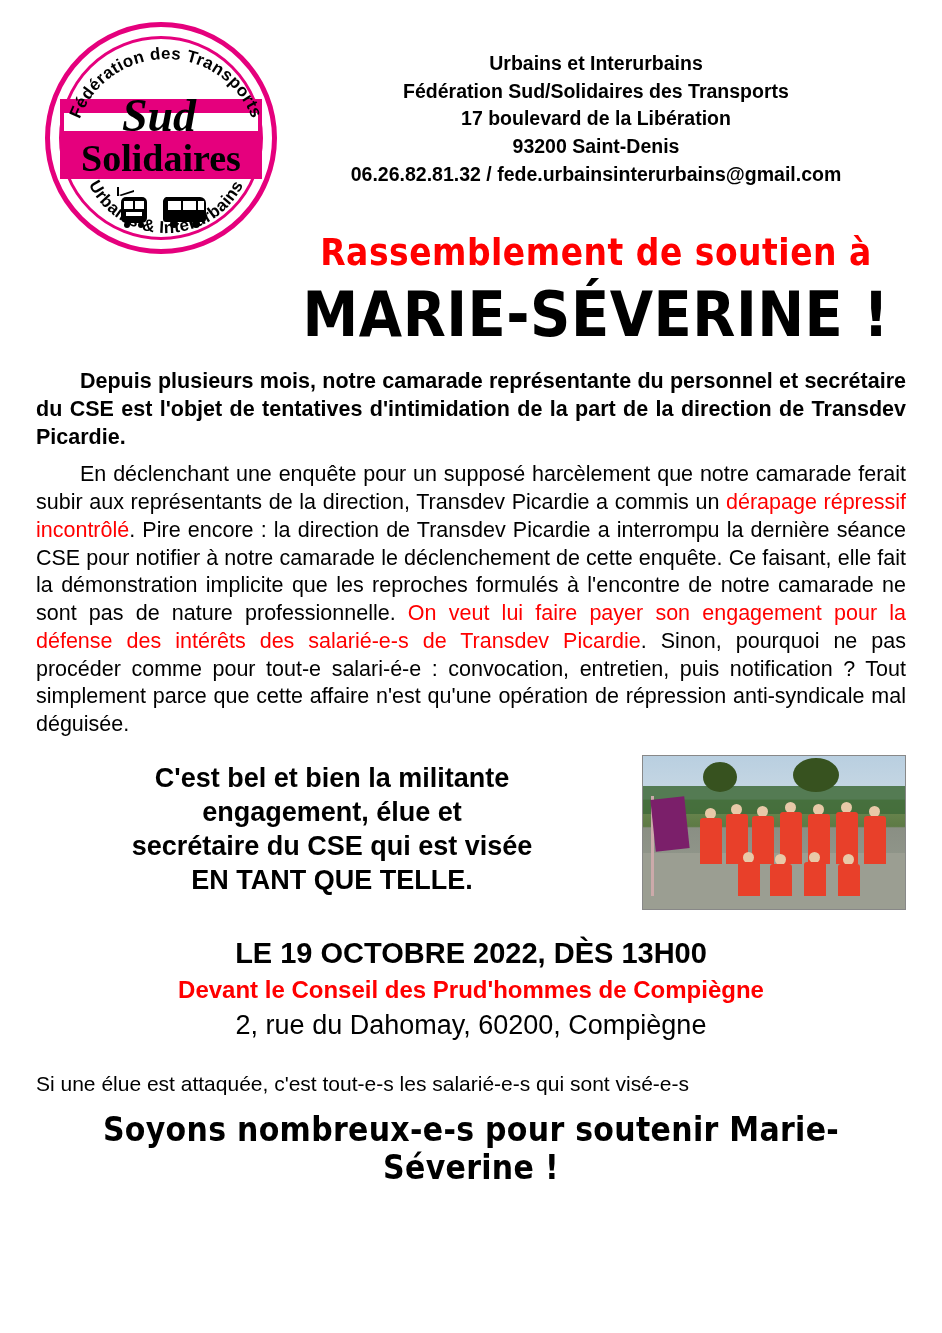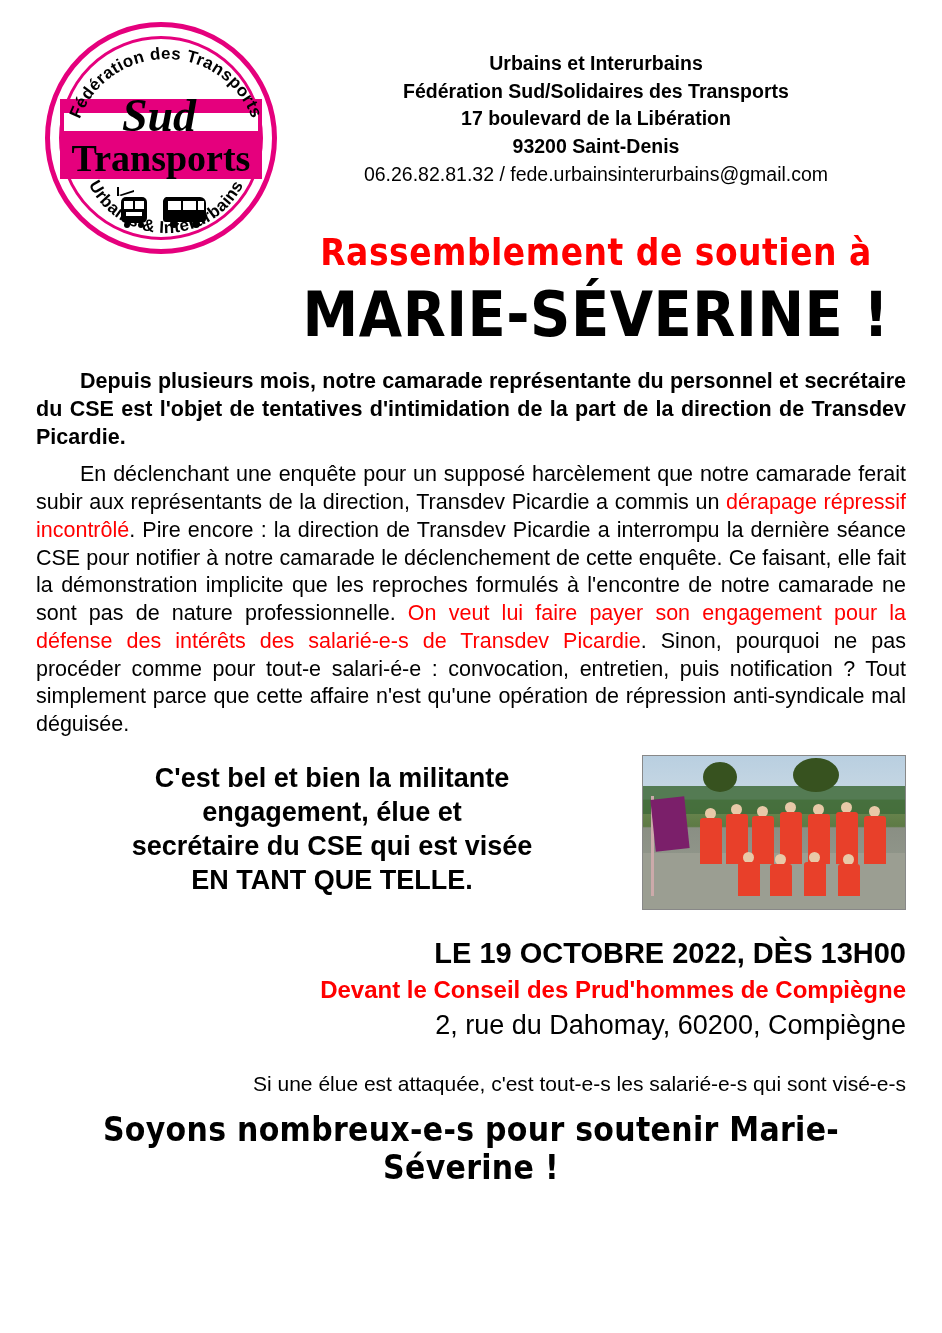--- a/index.html
+++ b/index.html
@@ -128,21 +128,21 @@
   .contact {
     flex: 1;
     text-align: center;
     padding-top: 28px;
     font-size: 19.5px;
     line-height: 1.42;
     font-weight: bold;
     color: #000;
   }
   .contact .line-light {
-    font-weight: normal;
+    font-weight: bold;
   }
 
   
   .title-block {
     text-align: center;
     margin-top: -16px;
     padding-left: 250px;
   }
   .title-red {
     color: #FF0000;
@@ -264,21 +264,21 @@
   
   .call-para {
     margin-top: 12px;
     font-size: 21.5px;
     line-height: 1.3;
     text-align: justify;
     text-indent: 44px;
   }
   .event {
     margin-top: 26px;
-    text-align: right;
+    text-align: center;
   }
   .event-date {
     font-weight: bold;
     font-size: 29px;
     color: #000;
     line-height: 1.2;
   }
   .event-place {
     font-weight: bold;
     font-size: 24px;
@@ -288,21 +288,21 @@
   }
   .event-addr {
     font-size: 27px;
     color: #000;
     line-height: 1.25;
     margin-top: 4px;
   }
 
   .footer-line {
     margin-top: 30px;
-    text-align: right;
+    text-align: left;
     font-size: 21px;
     color: #000;
   }
   .footer-shout {
     margin-top: 14px;
     text-align: center;
     font-family: "DejaVu Sans", sans-serif;
     font-weight: bold;
     font-size: 30px;
     color: #000;
@@ -331,21 +331,21 @@
           </defs>
           <text>
             <textPath href="#arcTop" startOffset="50%" text-anchor="middle">Fédération des Transports</textPath>
           </text>
           <text>
             <textPath href="#arcBottom" startOffset="50%" text-anchor="middle">Urbains &amp; Interurbains</textPath>
           </text>
         </svg>
 
         <div class="logo-sud">Sud</div>
-        <div class="logo-solidaires">Transports</div>
+        <div class="logo-solidaires">Solidaires</div>
 
         <div class="logo-icons">
           <svg class="tram-icon" width="40" height="44" viewBox="0 0 40 44">
             <rect x="3" y="2" width="2" height="9" fill="#000"></rect>
             <path d="M5 10 L20 5 L20 7 L7 11 Z" fill="#000"></path>
             <rect x="7" y="12" width="26" height="26" rx="5" fill="#000"></rect>
             <rect x="10" y="16" width="9" height="8" fill="#fff"></rect>
             <rect x="21" y="16" width="9" height="8" fill="#fff"></rect>
             <rect x="12" y="27" width="16" height="4" fill="#fff"></rect>
             <circle cx="13" cy="40" r="3" fill="#000"></circle>

